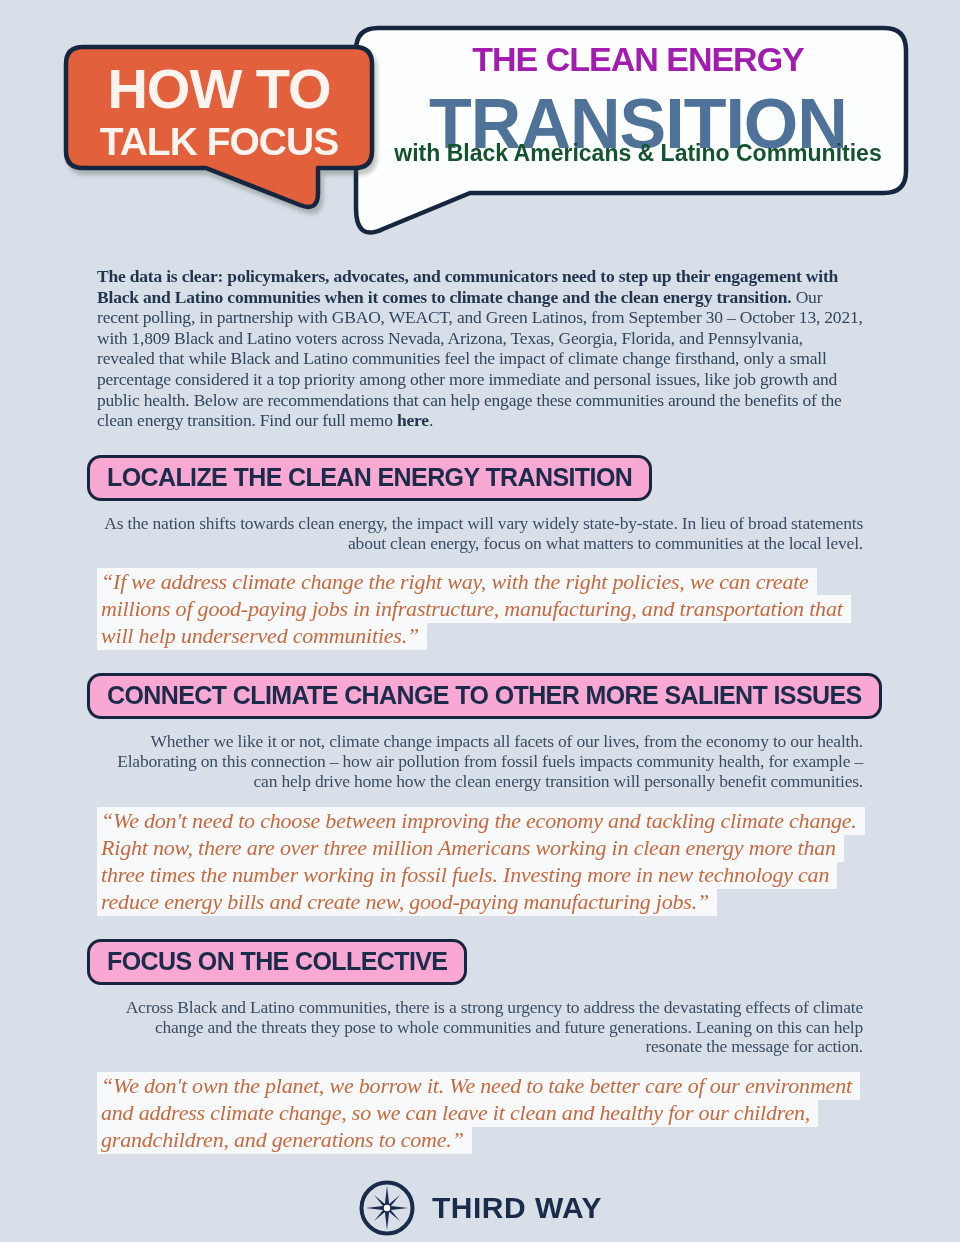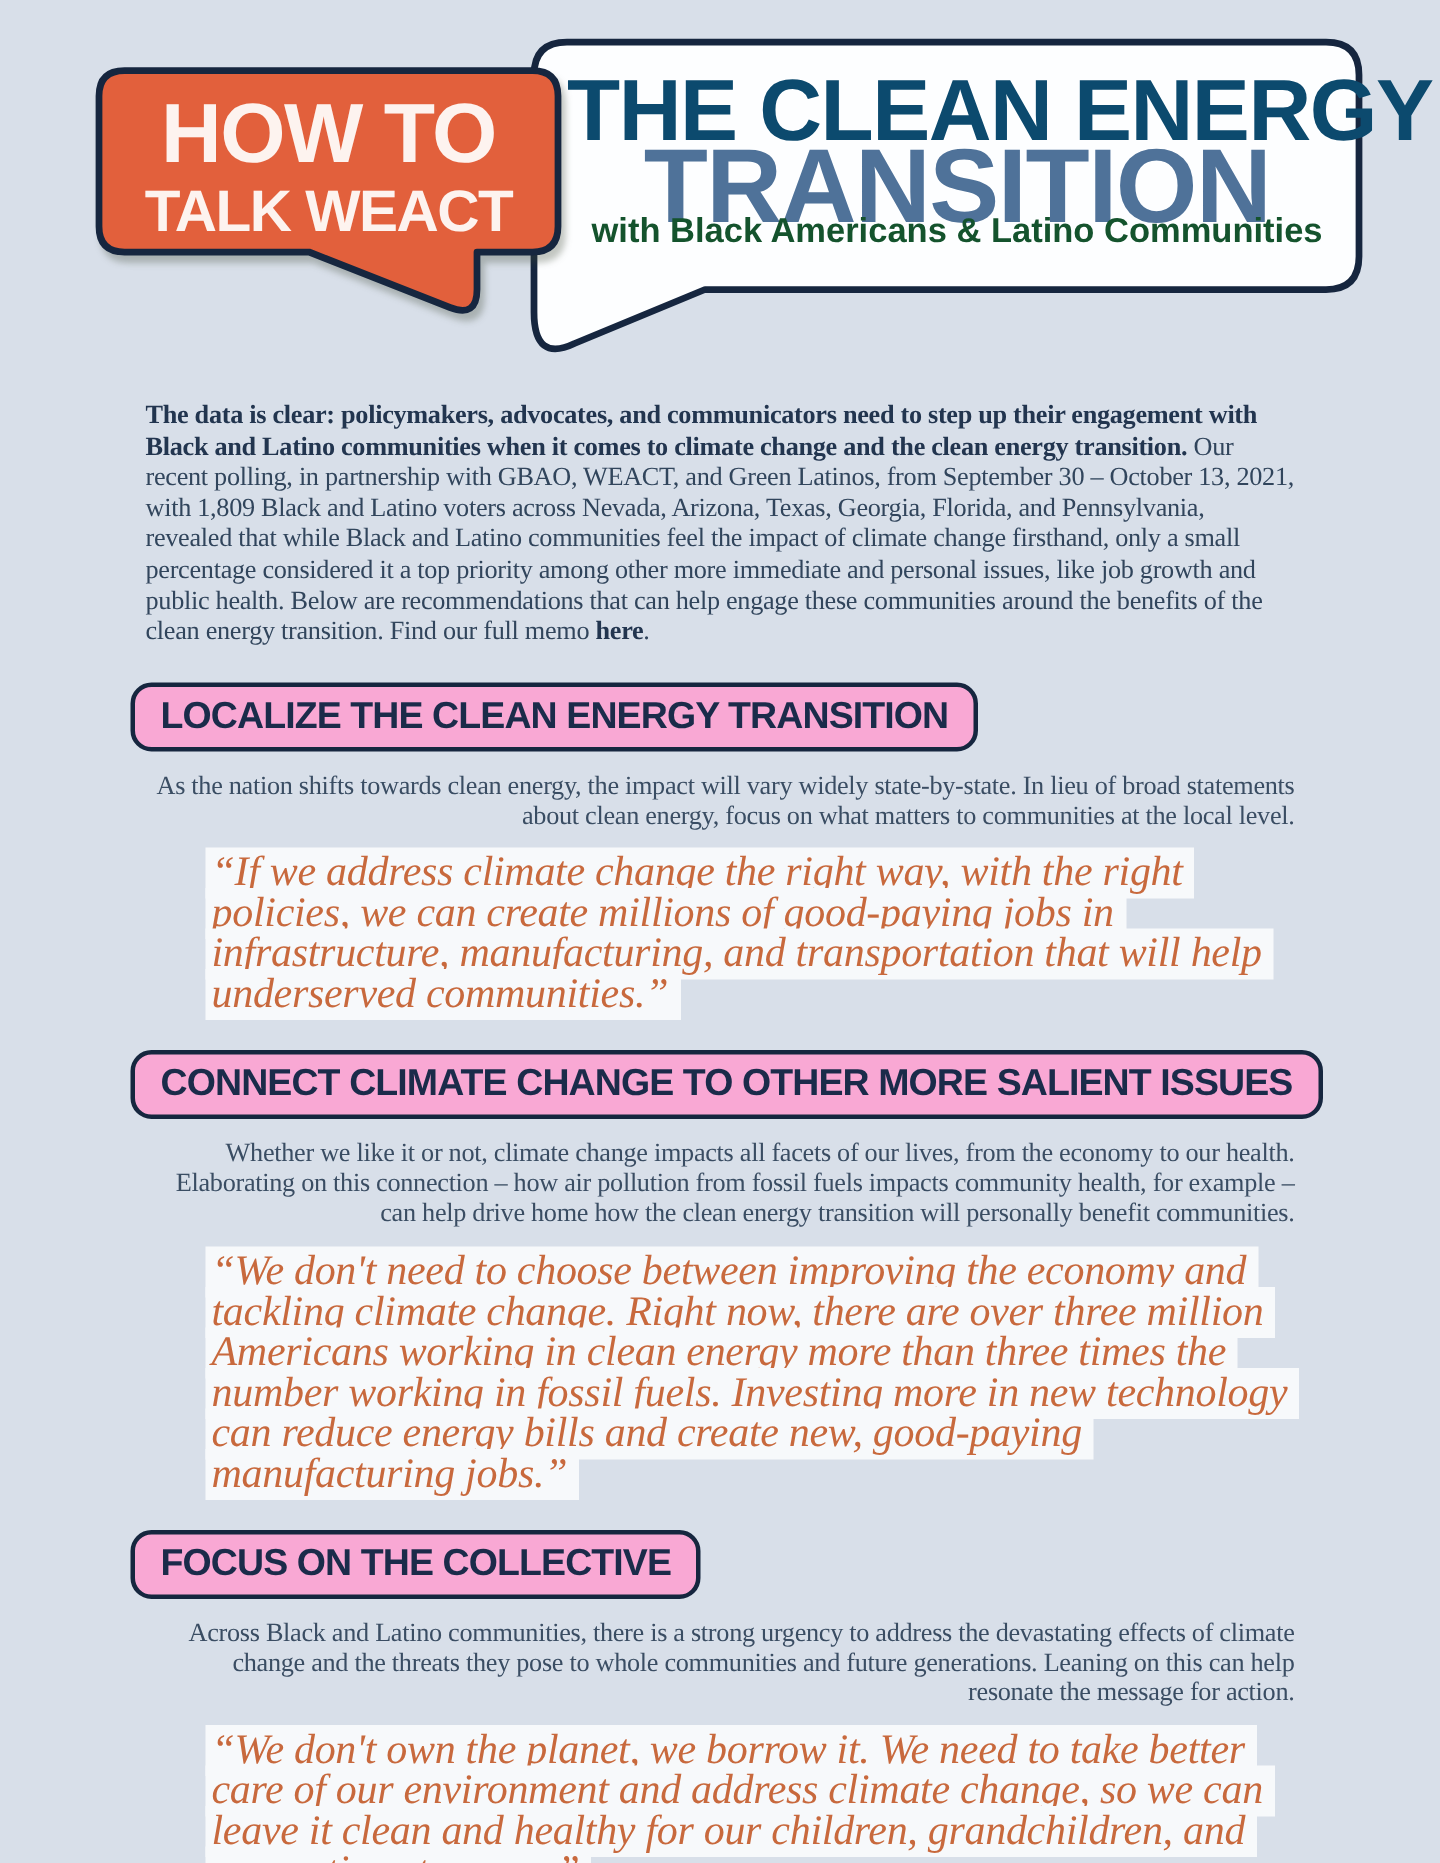--- a/index.html
+++ b/index.html
@@ -17,21 +17,21 @@
   
   .header { position: relative; width: 776px; height: 252px; }
   .header svg { position: absolute; top: 0; left: 0; }
   .bubble-orange-svg { filter: drop-shadow(3px 5px 2px rgba(60,70,50,0.30)); }
   .hdr-text { position: absolute; font-family: "Liberation Sans", sans-serif; font-weight: 700; white-space: nowrap; }
   .howto-line1 { left: 66px; top: 56px; width: 306px; text-align: center;
                  font-size: 56px; letter-spacing: -1px; color: #fdf3ef; }
   .howto-line2 { left: 66px; top: 120px; width: 306px; text-align: center;
                  font-size: 39px; letter-spacing: -1px; color: #fdf3ef; }
   .title-line1 { left: 378px; top: 40px; width: 520px; text-align: center;
-                 font-size: 58px; letter-spacing: -1px; color: #0c4a6e; }
+                 font-size: 34px; letter-spacing: -1px; color: #a21caf; }
   .title-line2 { left: 378px; top: 84px; width: 520px; text-align: center;
                  font-size: 70px; letter-spacing: -1px; color: #4f7299; }
   .title-sub   { left: 378px; top: 140px; width: 520px; text-align: center;
                  font-size: 23px; letter-spacing: 0px; color: #14532d; }
 
   
   .content { padding: 0 97px; }
   .intro {
     margin-top: 14px;
     font-size: 17.5px;
@@ -60,27 +60,26 @@
   .section-body {
     margin-top: 13px;
     font-size: 17.5px;
     line-height: 19.8px;
     color: #3a4d63;
     letter-spacing: -0.2px;
     text-align: right;
   }
   .section-quote {
     margin-top: 15px;
-    font-size: 28px;
+    font-size: 22px;
     line-height: 27px;
     font-style: italic;
     color: #c8693d;
     letter-spacing: -0.2px;
     max-width: 800px;
-    margin-left: 40px;
   }
   .section-quote span {
     background: #f7f9fb;
     padding: 1px 8px 2px 4px;
     box-decoration-break: clone;
     -webkit-box-decoration-break: clone;
   }
 
   
   .footer {
@@ -106,21 +105,21 @@
   <div class="header">
     <svg class="bubble-white-svg" width="960" height="252" viewBox="0 0 960 252">
       <path d="M 378,28 H 884 Q 906,28 906,50 V 171 Q 906,193 884,193 H 470 L 383,229
                Q 356,242 356,208 V 50 Q 356,28 378,28 Z" fill="#fdfeff" stroke="#16263f" stroke-width="4.5" stroke-linejoin="round"></path>
     </svg>
     <svg class="bubble-orange-svg" width="960" height="252" viewBox="0 0 960 252">
       <path d="M 83,47 H 355 Q 372,47 372,64 V 151 Q 372,168 355,168 H 318 V 193
                Q 318,212 300,205 L 206,168 H 83 Q 66,168 66,151 V 64 Q 66,47 83,47 Z" fill="#e2603c" stroke="#16263f" stroke-width="4.5" stroke-linejoin="round"></path>
     </svg>
     <div class="hdr-text howto-line1">HOW TO</div>
-    <div class="hdr-text howto-line2">TALK WEACT</div>
+    <div class="hdr-text howto-line2">TALK FOCUS</div>
     <div class="hdr-text title-line1">THE CLEAN ENERGY</div>
     <div class="hdr-text title-line2">TRANSITION</div>
     <div class="hdr-text title-sub">with Black Americans &amp; Latino Communities</div>
   </div>
 
   <div class="content">
 
     <p class="intro"><b>The data is clear: policymakers, advocates, and communicators need to step up their engagement with Black and Latino communities when it comes to climate change and the clean energy transition.</b><span> Our recent polling, in partnership with GBAO, WEACT, and Green Latinos, from September 30 – October 13, 2021, with 1,809 Black and Latino voters across Nevada, Arizona, Texas, Georgia, Florida, and Pennsylvania, revealed that while Black and Latino communities feel the impact of climate change firsthand, only a small percentage considered it a top priority among other more immediate and personal issues, like job growth and public health. Below are recommendations that can help engage these communities around the benefits of the clean energy transition. Find our full memo </span><span class="memo-link">here</span><span>.</span></p>
 
     <div>

